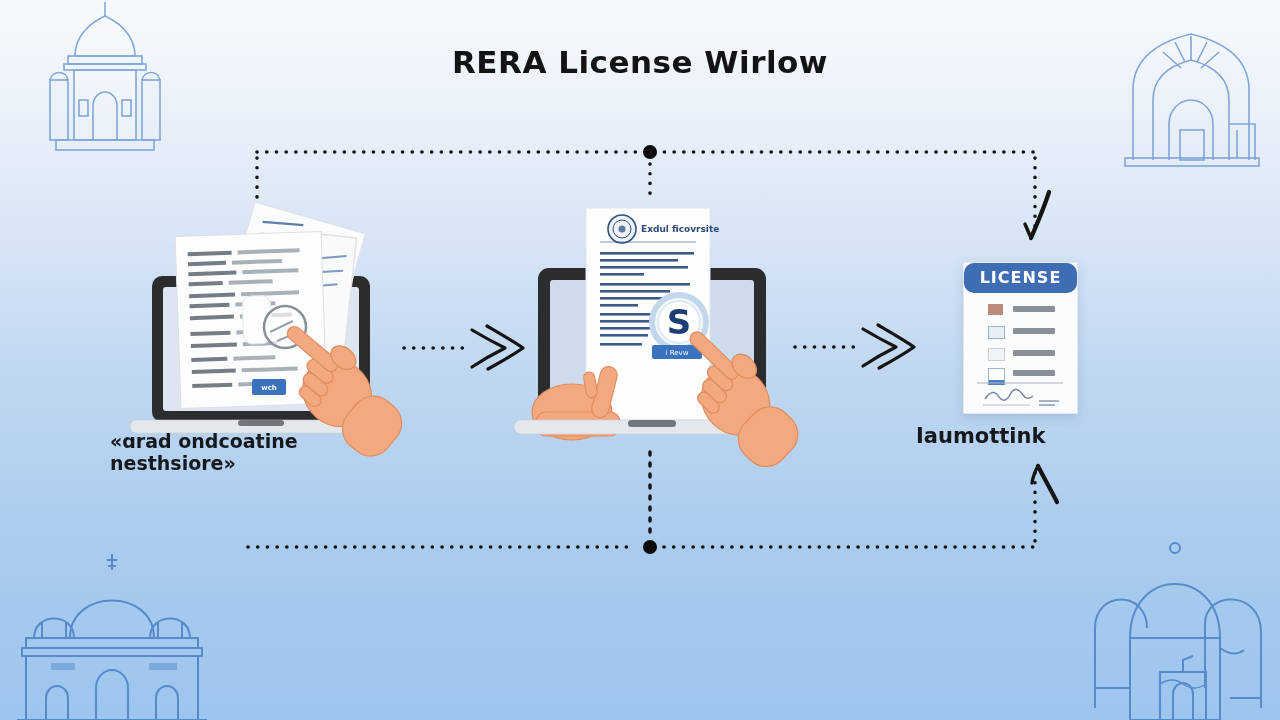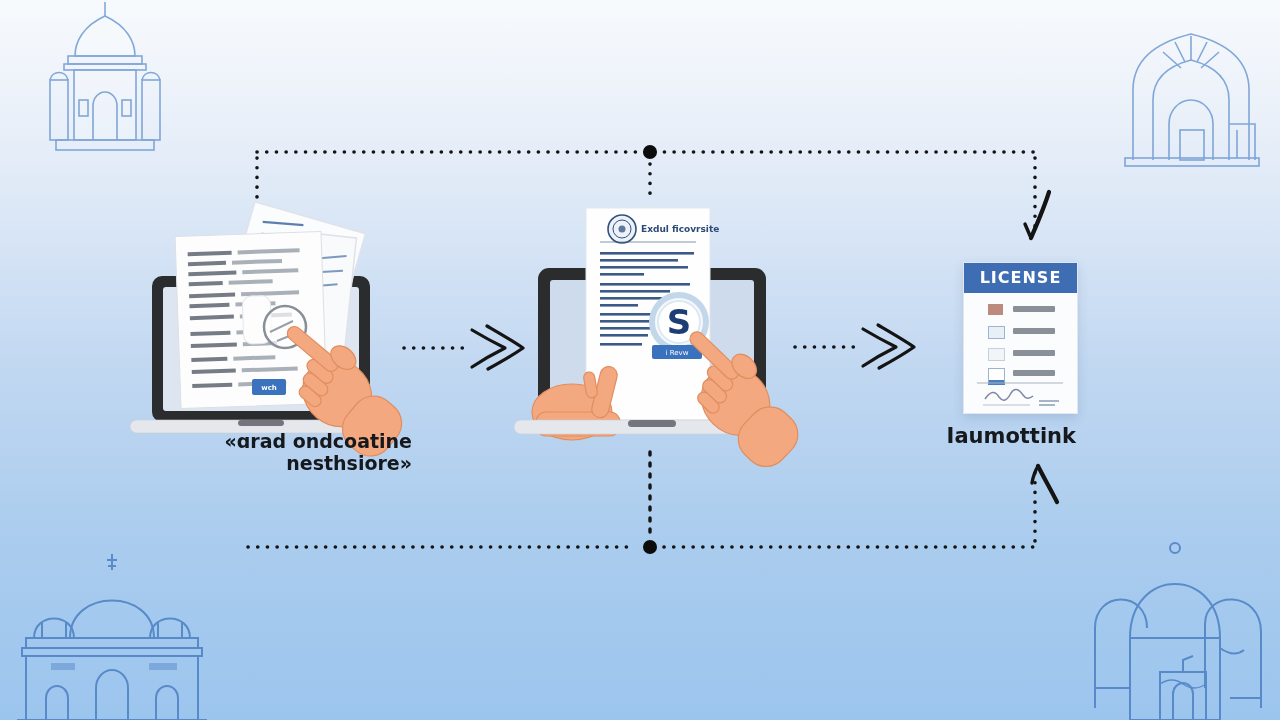--- a/index.html
+++ b/index.html
@@ -3,27 +3,27 @@
 <meta charset="utf-8">
 <style>
   html,body{margin:0;padding:0;}
   body{font-family:"DejaVu Sans","Liberation Sans",sans-serif;}
   #canvas{position:relative;width:1280px;height:720px;overflow:hidden;
     background:linear-gradient(180deg,#f7fafd 0%,#eef3fa 12%,#dbe7f6 30%,#c0d7f1 52%,#aaccee 75%,#9cc5ee 100%);}
   .abs{position:absolute;}
   #scene{position:absolute;left:0;top:0;width:1280px;height:720px;}
   .title{left:0;top:44px;width:1280px;text-align:center;font-size:31px;font-weight:bold;
     color:#131313;letter-spacing:.5px;}
-  .caption{font-weight:bold;color:#15181c;text-align:right;}
+  .caption{font-weight:bold;color:#15181c;text-align:left;}
   .caption-left{left:110px;top:430px;width:302px;font-size:19px;}
   .caption-right{left:916px;top:424px;width:160px;font-size:21px;}
   .license-card{left:963px;top:262px;width:113px;height:150px;background:#fbfcfd;
     border:1px solid #e3e7ed;box-shadow:0 4px 10px rgba(60,90,140,.18);}
   .license-header{height:30px;line-height:30px;background:#3f6db4;color:#ffffff;
-    font-weight:bold;font-size:16px;letter-spacing:1px;text-align:center;}
+    font-weight:bold;font-size:16px;letter-spacing:1px;text-align:center;border-radius:10px;}
   .lrow{position:absolute;left:0;width:113px;height:14px;}
   .licon{position:absolute;left:24px;top:1px;width:15px;height:11px;}
   .licon1{background:#bd8a7e;}
   .licon2{background:#e9eff6;border:1px solid #9db4d0;}
   .licon3{background:#f2f5f8;border:1px solid #c7d0da;}
   .licon4{background:#ffffff;border:1px solid #9db4d0;border-bottom:5px solid #4a7fc4;}
   .lbar{position:absolute;left:49px;top:3px;width:42px;height:6px;background:#8a9098;border-radius:1px;}
   .sign-svg{position:absolute;left:0;top:116px;width:113px;height:34px;}
 </style>
 </head>
@@ -232,20 +232,21 @@
         <rect x="536" y="412" width="84" height="24" rx="10"></rect>
         <rect x="596" y="366" width="17" height="52" rx="8.5" transform="rotate(14 604 392)"></rect>
         <rect x="585" y="372" width="11" height="26" rx="5.5" transform="rotate(-10 590 385)"></rect>
       </g>
       <rect x="514" y="420" width="276" height="14" rx="7" fill="#e4e7eb" stroke="#c9ced4" stroke-width=".6"></rect>
       <rect x="628" y="420" width="48" height="7" rx="3.5" fill="#73777d"></rect>
       <use href="#hand" transform="translate(692,334) rotate(44)"></use>
     </g>
   </svg>
 
+  <div class="abs title">RERA License Wirlow</div>
 
   <div class="abs caption caption-left">«ɑrad ondcoatine nesthsiore»</div>
 
   <div class="abs license-card">
     <div class="license-header">LICENSE</div>
     <div class="lrow" style="top:40px">
       <span class="licon licon1"></span>
       <span class="lbar"></span>
       </div>
     <div class="lrow" style="top:62px">

